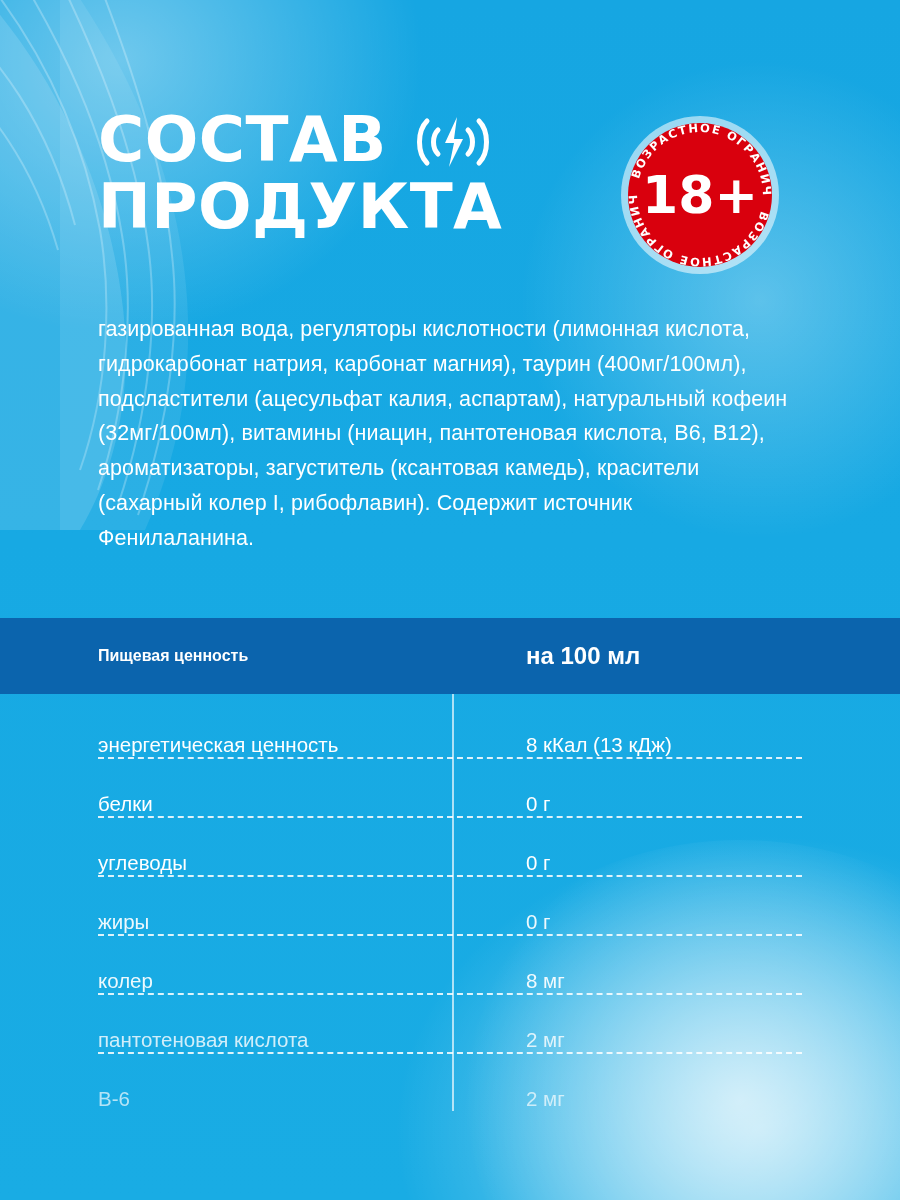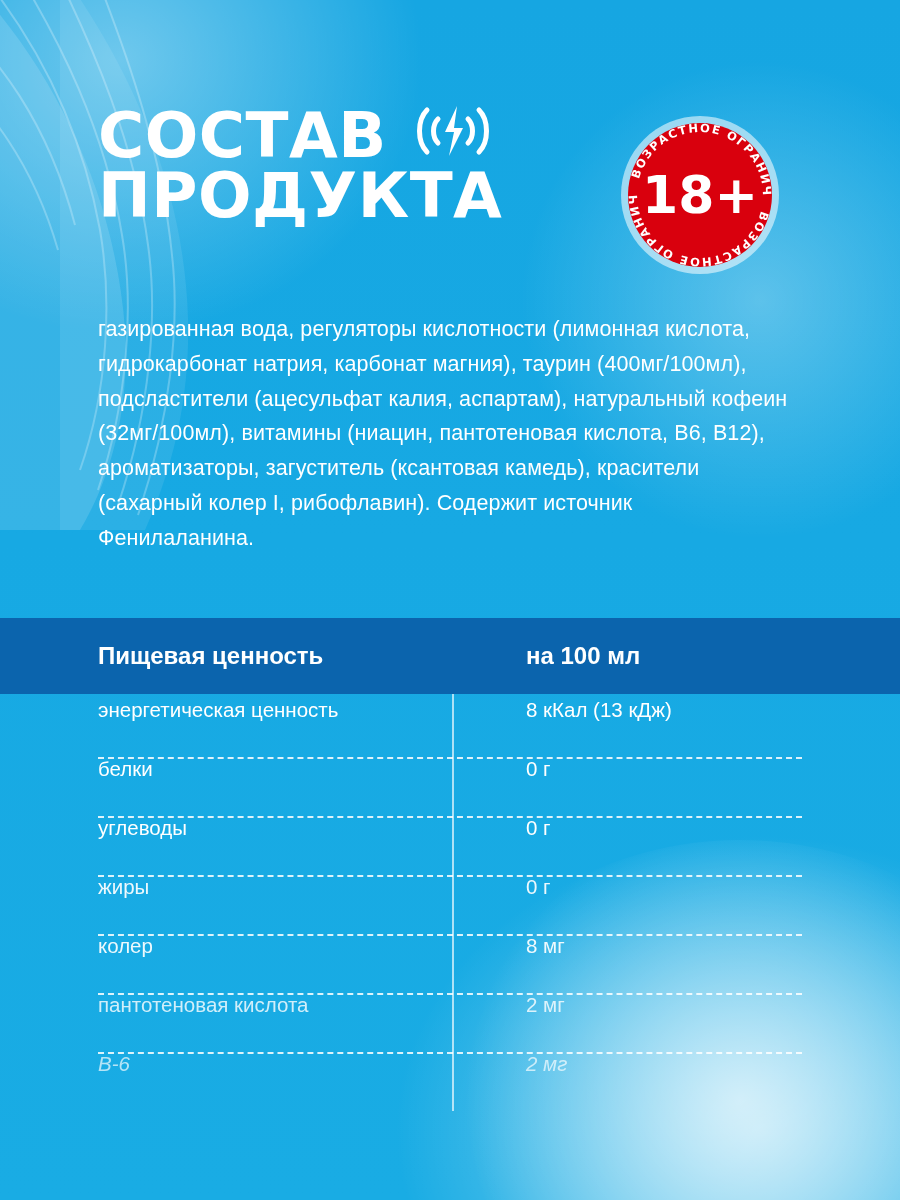--- a/index.html
+++ b/index.html
@@ -63,22 +63,23 @@
     position: absolute;
     left: 98px;
     top: 92px;
     width: 700px;
   }
   .title-block {
     position: relative;
   }
   .title-line {
     display: flex;
-    align-items: flex-end;
+    align-items: center;
     gap: 16px;
+    margin-top: 11px;
   }
   .title-text {
     font-family: "DejaVu Sans", sans-serif;
     font-weight: bold;
     font-size: 63px;
     line-height: 0.95;
     letter-spacing: 0.5px;
     color: #ffffff;
     text-transform: uppercase;
   }
@@ -124,21 +125,21 @@
     display: flex;
     align-items: center;
     position: relative;
   }
   .table-head .col1 {
     width: 450px;
     padding-left: 98px;
     box-sizing: border-box;
     color: #ffffff;
     font-weight: bold;
-    font-size: 24px;
+    font-size: 16px;
   }
   .table-head .col2 {
     color: #ffffff;
     font-weight: bold;
     font-size: 24px;
     padding-left: 76px;
     text-align: center;
   }
 
   .table-body {
@@ -148,21 +149,21 @@
   .vline {
     position: absolute;
     left: 452px;
     top: 0;
     width: 2px;
     height: 100%;
     background: rgba(255,255,255,0.65);
   }
   .row {
     display: flex;
-    align-items: flex-start;
+    align-items: flex-end;
     height: 59px;
     position: relative;
   }
   .row .c1 {
     width: 450px;
     padding-left: 98px;
     box-sizing: border-box;
     color: #ffffff;
     font-size: 20.5px;
   }
@@ -175,21 +176,21 @@
     content: "";
     position: absolute;
     left: 98px;
     right: 98px;
     top: 0;
     height: 0;
     border-top: 2px dashed rgba(255,255,255,0.85);
   }
   .row.faded1 .c1, .row.faded1 .c2 { color: rgba(255,255,255,0.92); }
   .row.faded2 .c1, .row.faded2 .c2 { color: rgba(255,255,255,0.80); }
-  .row.faded3 .c1, .row.faded3 .c2 { color: rgba(255,255,255,0.68); font-style: italic; }
+  .row.faded3 .c1, .row.faded3 .c2 { color: rgba(255,255,255,0.68); }
 </style>
 </head>
 <body>
 
 <div class="page">
 
   <div class="wing">
     <svg width="380" height="560" viewBox="0 0 380 560" xmlns="http://www.w3.org/2000/svg">
       <g fill="none" stroke="#ffffff" stroke-opacity="0.30" stroke-width="2">
         <path d="M30 -10 C 90 60, 140 150, 160 260 C 172 330, 168 420, 140 500"></path>

